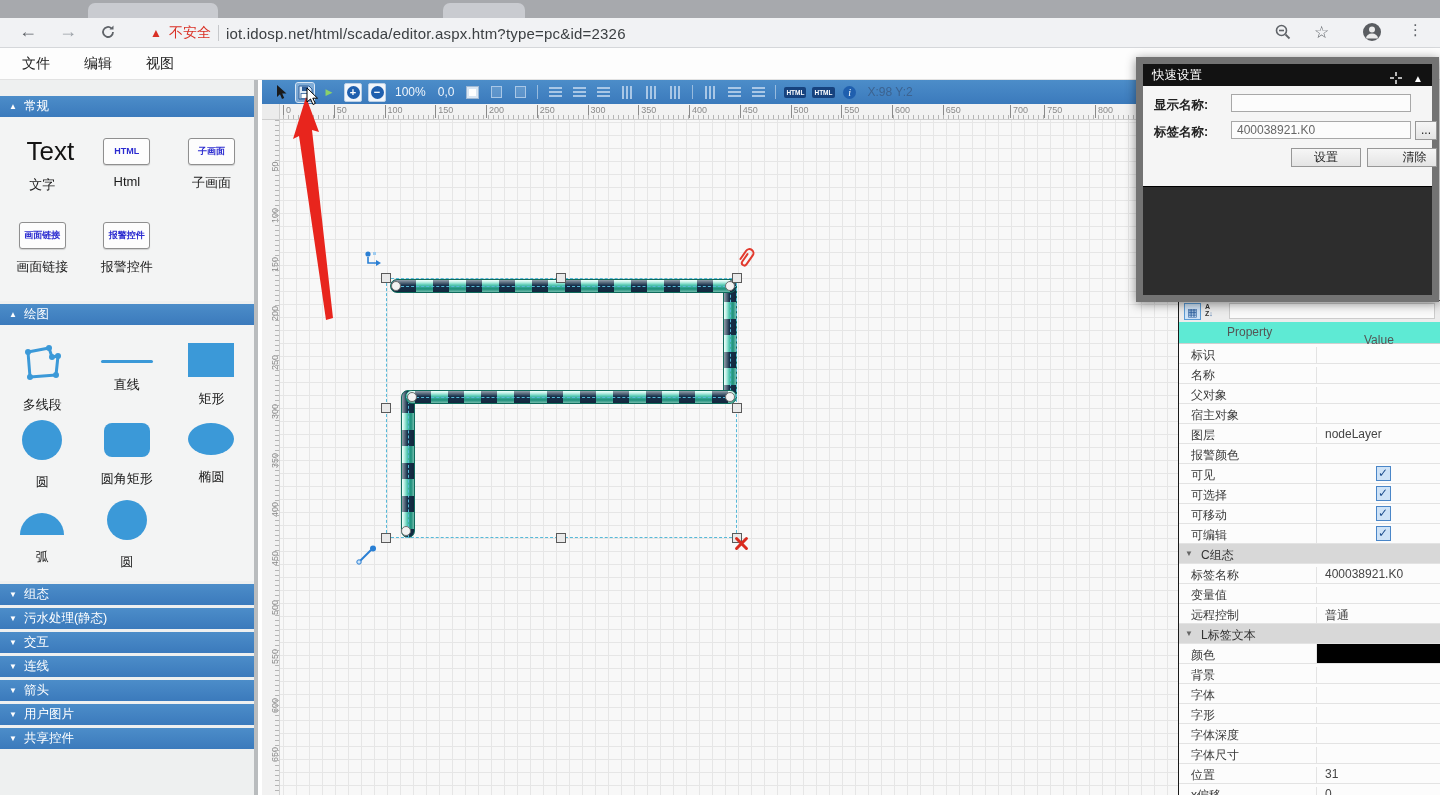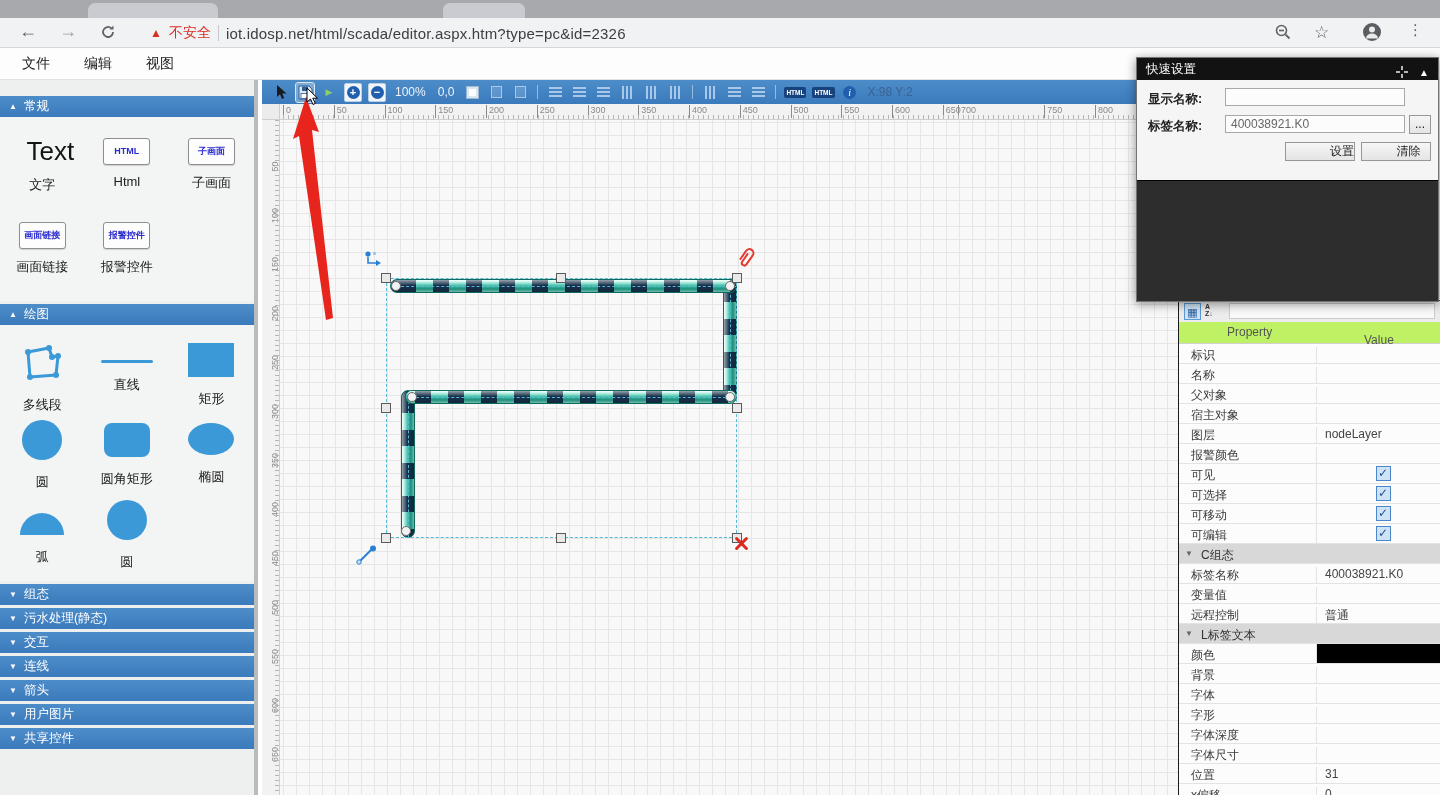--- a/index.html
+++ b/index.html
@@ -89,35 +89,35 @@
   .xmark span:last-child{transform:rotate(-45deg);}
 
   
   #right-panel{left:1178px;top:80px;width:262px;height:715px;background:#efefef;border-left:1px solid #1a1a1a;z-index:2;}
   #pg-toolbar{position:absolute;left:0;top:220px;width:262px;height:22px;background:#ececec;border-top:1px solid #4a4a4a;display:flex;align-items:center;gap:4px;padding-left:5px;}
   .pg-ic{width:17px;height:17px;font-size:11px;line-height:16px;text-align:center;color:#2c5f9e;}
   .pg-ic.sel{background:#cfe3f7;border:1px solid #5b9bd5;}
   .pg-az{font-size:7px;font-weight:bold;color:#333;line-height:7px;text-align:left;}
   .pg-az i{font-style:normal;color:#2c5f9e;}
   #pg-strip{position:absolute;left:50px;top:223px;width:206px;height:16px;background:#fafafa;border:1px solid #cccccc;}
-  #pg-header{position:absolute;left:0;top:242px;width:262px;height:22px;background:#bef264;border-bottom:1px solid #d0d0d0;font-size:12px;color:#555;}
+  #pg-header{position:absolute;left:0;top:242px;width:262px;height:22px;background:#5eead4;border-bottom:1px solid #d0d0d0;font-size:12px;color:#555;}
   #pg-header span{position:absolute;top:3px;}
   #pg-rows{position:absolute;left:0;top:264px;width:262px;height:451px;overflow:hidden;background:#fcfcfc;}
   .prow{position:relative;height:20px;border-bottom:1px solid #e3e3e3;background:#fcfcfc;}
   .plabel{position:absolute;left:12px;top:3px;font-size:12px;color:#3a3a3a;}
   .pvalue{position:absolute;left:137px;top:3px;right:0;bottom:0;font-size:12px;color:#444;padding-left:8px;border-left:1px solid #e3e3e3;}
   .pvalue.pcheck{top:0;display:flex;align-items:center;justify-content:center;}
   .pvalue.pswatch{top:0;padding:0;}
   .cb{width:15px;height:15px;background:#cfe3f7;border:1px solid #4a86c8;color:#1f4e8c;font-size:12px;font-weight:bold;line-height:13px;text-align:center;display:inline-block;}
   .pgroup{background:#d8d8d8;}
   .garrow{position:absolute;left:6px;top:5px;font-size:8px;color:#666;}
   .glabel{position:absolute;left:22px;top:3px;font-size:12px;color:#333;}
 
   
-  #quick-panel{left:1136px;top:57px;width:303px;height:245px;background:#2d2d2d;border:1px solid #737373;box-shadow:0 2px 10px rgba(0,0,0,.45);z-index:60;}
+  #quick-panel{left:1136px;top:57px;width:303px;height:245px;background:#2d2d2d;border:7px solid #737373;box-shadow:0 2px 10px rgba(0,0,0,.45);z-index:60;}
   #qp-title{position:absolute;left:0;top:0;right:0;height:22px;background:#121212;color:#fff;font-size:12.5px;line-height:22px;padding-left:9px;}
   #qp-collapse{position:absolute;right:30px;top:5px;}
   #qp-tri{position:absolute;right:9px;top:4px;color:#fff;font-size:10px;}
   #qp-form{position:absolute;left:0;top:22px;right:0;height:101px;background:#f5f5f5;border-bottom:1px solid #000;}
   .qp-label{position:absolute;left:11px;font-size:12.5px;font-weight:bold;color:#222;}
   .qp-input{position:absolute;left:88px;width:180px;height:18px;background:#fcfcfc;border:1px solid #a8a8a8;font-size:12px;color:#666;line-height:16px;padding-left:5px;}
   .qp-btn{position:absolute;height:19px;background:linear-gradient(180deg,#f6f6f6,#e4e4e4);border:1px solid #979797;font-size:12px;color:#222;text-align:center;line-height:17px;}
 
   
   #annot,#cursor-ov{left:0;top:0;width:1440px;height:795px;pointer-events:none;z-index:200;}
@@ -293,21 +293,21 @@
     <span class="hlab" style="left: 206px;">200</span>
     <span class="hlab" style="left: 256.75px;">250</span>
     <span class="hlab" style="left: 307.5px;">300</span>
     <span class="hlab" style="left: 358.25px;">350</span>
     <span class="hlab" style="left: 409px;">400</span>
     <span class="hlab" style="left: 459.75px;">450</span>
     <span class="hlab" style="left: 510.5px;">500</span>
     <span class="hlab" style="left: 561.25px;">550</span>
     <span class="hlab" style="left: 612px;">600</span>
     <span class="hlab" style="left: 662.75px;">650</span>
-    <span class="hlab" style="left: 678px;">700</span>
+    <span class="hlab" style="left: 730px;">700</span>
     <span class="hlab" style="left: 764.25px;">750</span>
     <span class="hlab" style="left: 815px;">800</span>
   </div>
 <div class="abs" id="ruler-v">
     <span class="vlab" style="top: 41px;">50</span>
     <span class="vlab" style="top: 90px;">100</span>
     <span class="vlab" style="top: 139px;">150</span>
     <span class="vlab" style="top: 188px;">200</span>
     <span class="vlab" style="top: 237px;">250</span>
     <span class="vlab" style="top: 286px;">300</span>
@@ -500,21 +500,21 @@
         </svg>
     </span>
     <span id="qp-tri">▲</span>
   </div>
   <div id="qp-form">
     <span class="qp-label" style="top:11px;">显示名称:</span>
     <span class="qp-input" style="top:8px;"></span>
     <span class="qp-label" style="top:38px;">标签名称:</span>
     <span class="qp-input" style="top:35px;">400038921.K0</span>
     <span class="qp-btn" style="left:272px;top:35px;width:22px;">...</span>
-    <span class="qp-btn" style="left:148px;top:62px;width:70px;text-align:right;">设置</span>
+    <span class="qp-btn" style="left:148px;top:62px;width:70px;">设置</span>
     <span class="qp-btn" style="left:224px;top:62px;width:70px;padding-left:25px;">清除</span>
   </div>
 </div>
 
 <svg class="abs" id="annot">
   <polygon points="306,97 319,132 312,130 333,318 326,320 299,136 293,139" fill="#e8251d"></polygon>
 </svg>
 <svg class="abs" id="cursor-ov">
   <polygon points="307,88 307,102 310.5,99 313,104.5 315.3,103.4 312.8,98.2 317.5,98.2" fill="#fff" stroke="#000" stroke-width="1"></polygon>
 </svg>

